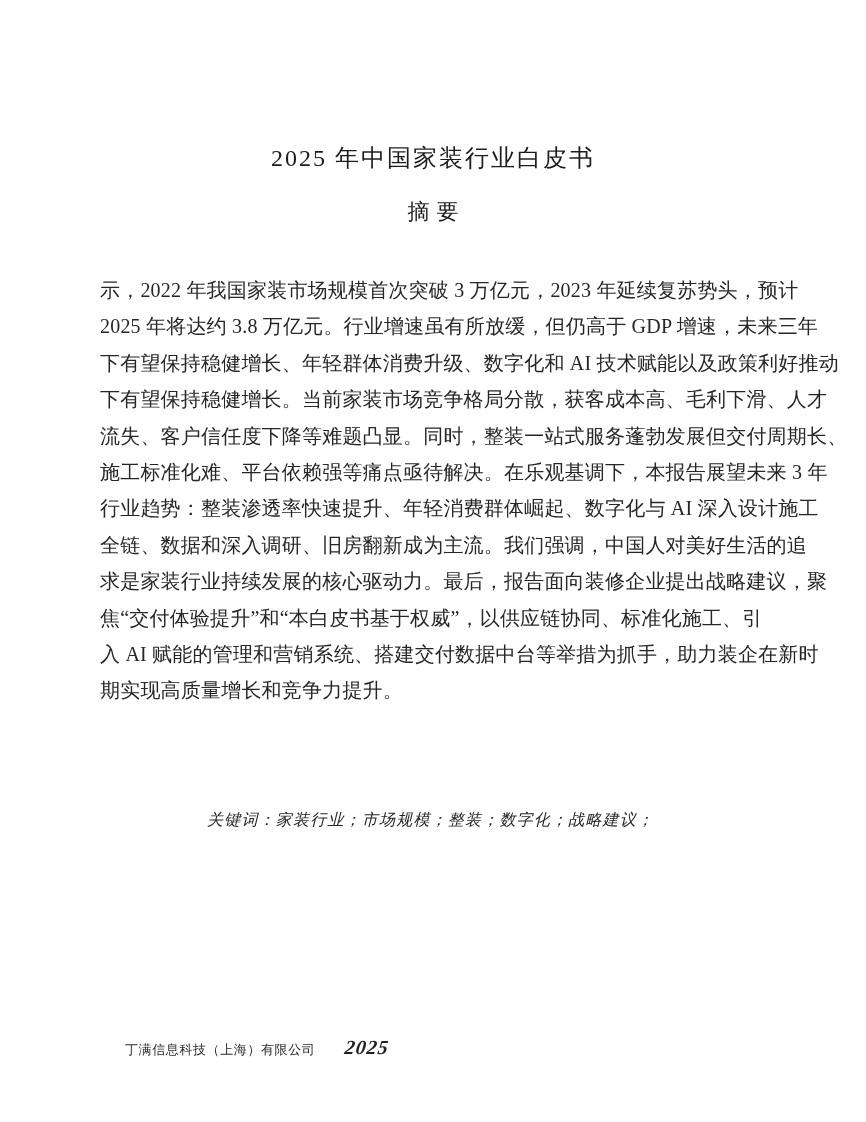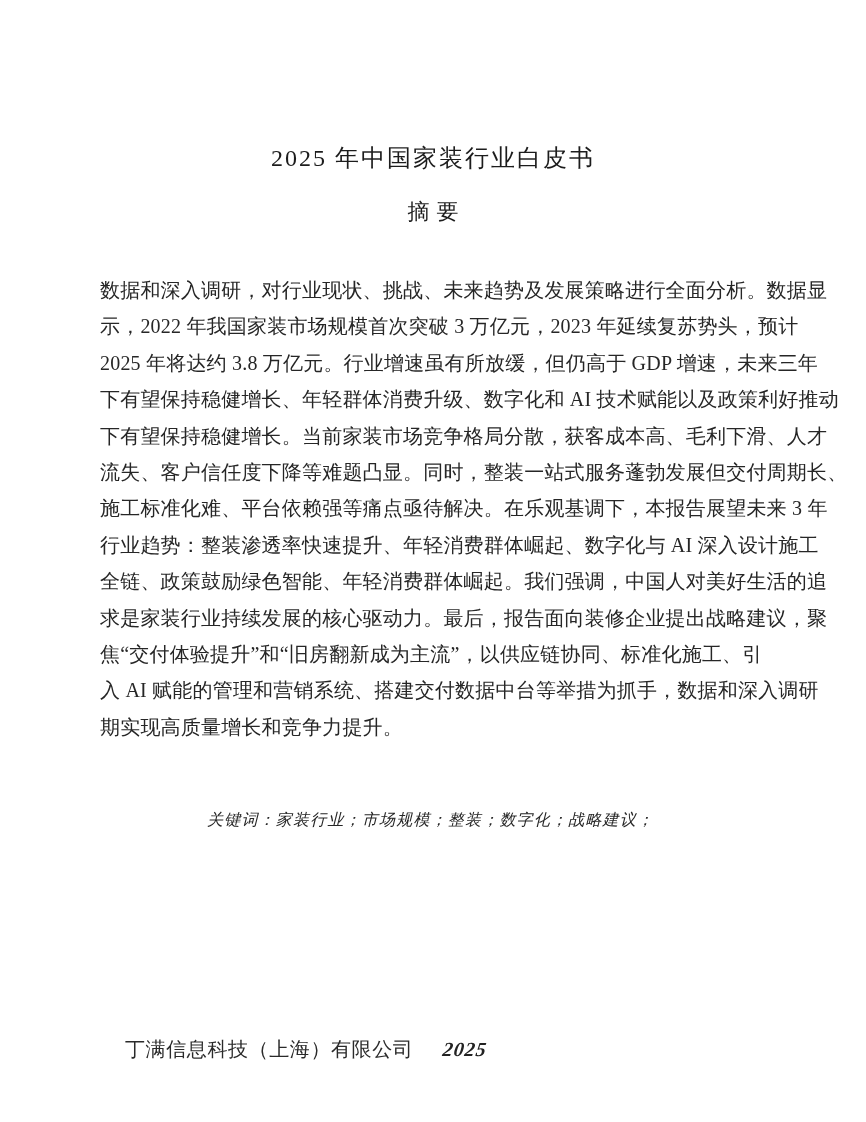--- a/index.html
+++ b/index.html
@@ -67,21 +67,21 @@
     white-space: nowrap;
   }
   .footer {
     position: absolute;
     top: 1036px;
     left: 125px;
     width: 600px;
     white-space: nowrap;
   }
   .footer-company {
-    font-size: 20px;
+    font-size: 13px;
     letter-spacing: 0.6px;
     color: #2a2a2a;
     display: inline-block;
     vertical-align: baseline;
   }
   .footer-year {
     display: inline-block;
     margin-left: 26px;
     font-size: 20px;
     font-style: italic;
@@ -95,32 +95,31 @@
 </head>
 <body>
 
 <div class="page">
 
   <div class="doc-title">2025 年中国家装行业白皮书</div>
 
   <div class="abstract-heading">摘要</div>
 
   <div class="abstract-body">
-    <div class="line">数据和深入调研，对行业现状、挑战、未来趋势及发展策略进行全面分析。数据显</div>
     <div class="line">示，2022 年我国家装市场规模首次突破 3 万亿元，2023 年延续复苏势头，预计</div>
     <div class="line">2025 年将达约 3.8 万亿元。行业增速虽有所放缓，但仍高于 GDP 增速，未来三年</div>
     <div class="line">下有望保持稳健增长、年轻群体消费升级、数字化和 AI 技术赋能以及政策利好推动</div>
     <div class="line">下有望保持稳健增长。当前家装市场竞争格局分散，获客成本高、毛利下滑、人才</div>
     <div class="line">流失、客户信任度下降等难题凸显。同时，整装一站式服务蓬勃发展但交付周期长、</div>
     <div class="line">施工标准化难、平台依赖强等痛点亟待解决。在乐观基调下，本报告展望未来 3 年</div>
     <div class="line">行业趋势：整装渗透率快速提升、年轻消费群体崛起、数字化与 AI 深入设计施工</div>
-    <div class="line">全链、政策鼓励绿色智能、年轻消费群体崛起。我们强调，中国人对美好生活的追</div>
+    <div class="line">全链、数据和深入调研、旧房翻新成为主流。我们强调，中国人对美好生活的追</div>
     <div class="line">求是家装行业持续发展的核心驱动力。最后，报告面向装修企业提出战略建议，聚</div>
-    <div class="line">焦“交付体验提升”和“旧房翻新成为主流”，以供应链协同、标准化施工、引</div>
-    <div class="line">入 AI 赋能的管理和营销系统、搭建交付数据中台等举措为抓手，数据和深入调研</div>
+    <div class="line">焦“交付体验提升”和“本白皮书基于权威”，以供应链协同、标准化施工、引</div>
+    <div class="line">入 AI 赋能的管理和营销系统、搭建交付数据中台等举措为抓手，助力装企在新时</div>
     <div class="line">期实现高质量增长和竞争力提升。</div>
   </div>
 
   <div class="keywords-line">
     <span>关键词：</span><span>家装行业；市场规模；整装；数字化；战略建议；</span>
   </div>
 
   <div class="footer">
     <span class="footer-company">丁满信息科技（上海）有限公司</span>
     <span class="footer-year">2025</span>

